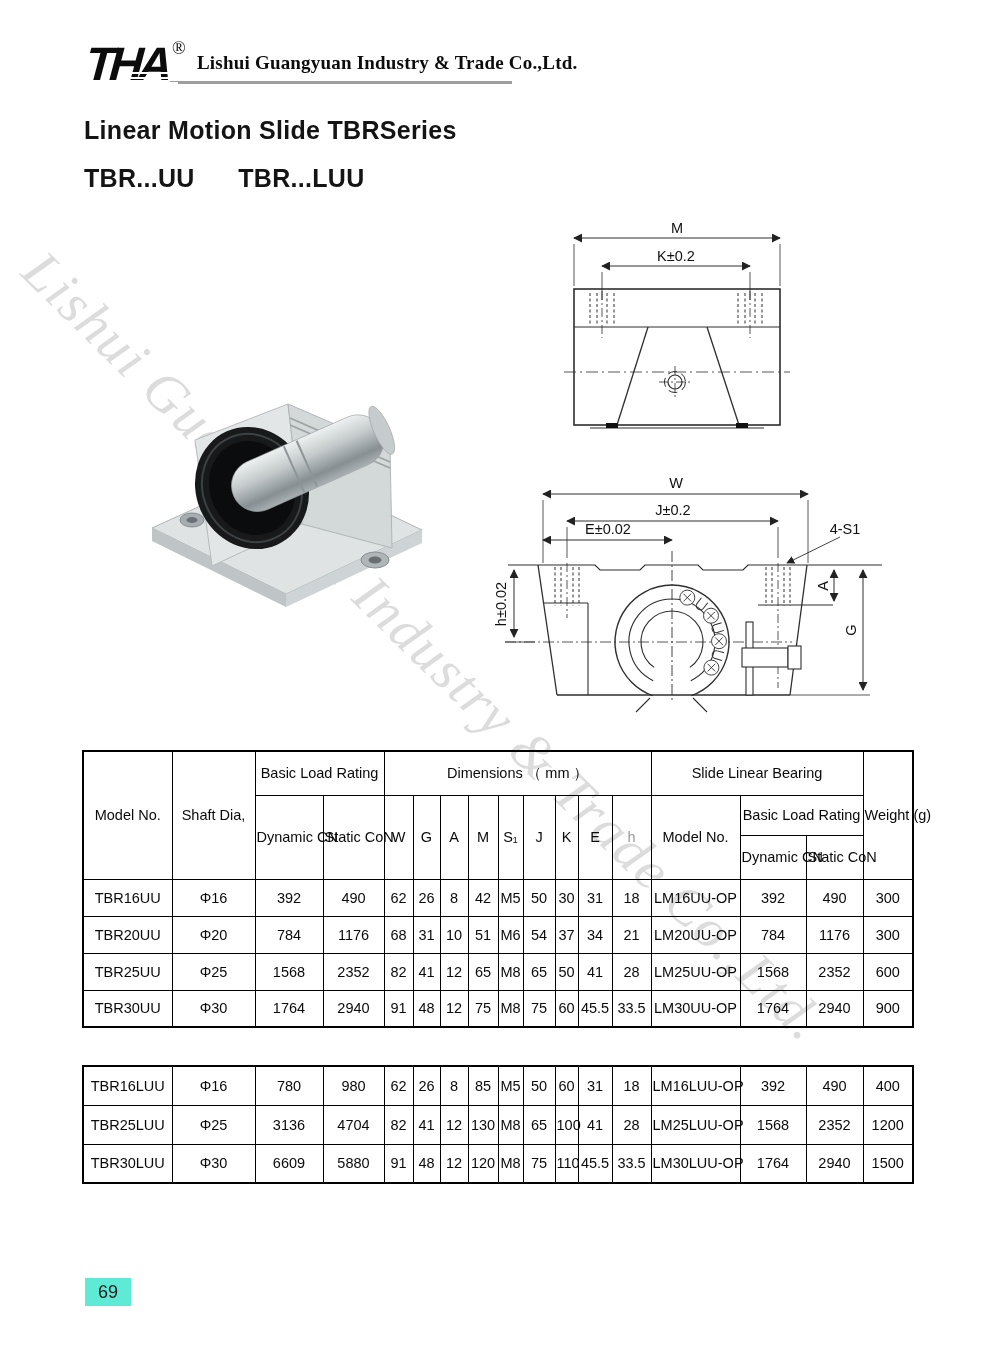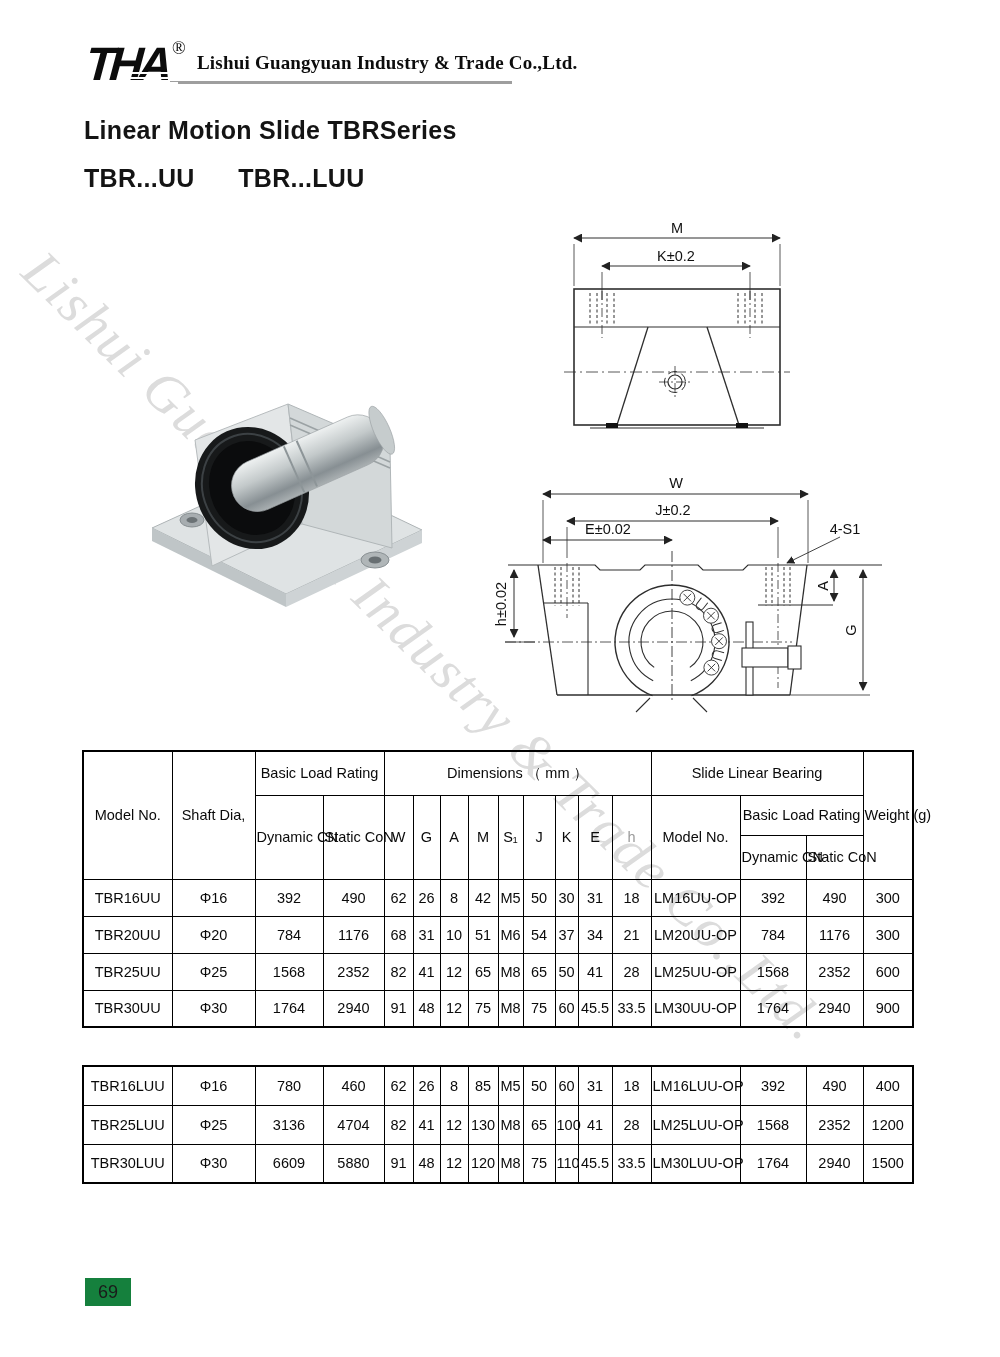--- a/index.html
+++ b/index.html
@@ -60,21 +60,21 @@
   .t1 thead tr.hr1 th { height:44px; }
   .t1 thead tr.hr2 th { height:40px; }
   .t1 thead tr.hr3 th { height:44px; }
   .t1 tbody td { height:37px; }
   .t2 td { height:39px; }
   .ml { white-space:pre-line; line-height:1.25; }
   th.dim-h { color:#9a9a9a; }
 
   .page-num {
     position:absolute; left:85px; top:1278px; width:46px; height:28px; z-index:2;
-    background:#15803d; display:flex; align-items:center; justify-content:center;
+    background:#5eead4; display:flex; align-items:center; justify-content:center;
     font-size:18px; color:#1a1a1a;
   }
 </style>
 </head>
 <body>
 
 <div class="page">
 
   <div class="watermark">Lishui Guangyuan Industry &amp; Trade Co.,Ltd.</div>
 
@@ -424,21 +424,21 @@
         <col style="width:89px">
         <col style="width:66px">
         <col style="width:57px">
       <col style="width:50px">
     </colgroup>
     <tbody>
         <tr>
           <td>TBR16LUU</td>
           <td>Φ16</td>
           <td>780</td>
-          <td>460</td>
+          <td>980</td>
           <td>62</td>
           <td>26</td>
           <td>8</td>
           <td>85</td>
           <td>M5</td>
           <td>50</td>
           <td>60</td>
           <td>31</td>
           <td>18</td>
           <td>LM16LUU-OP</td>

